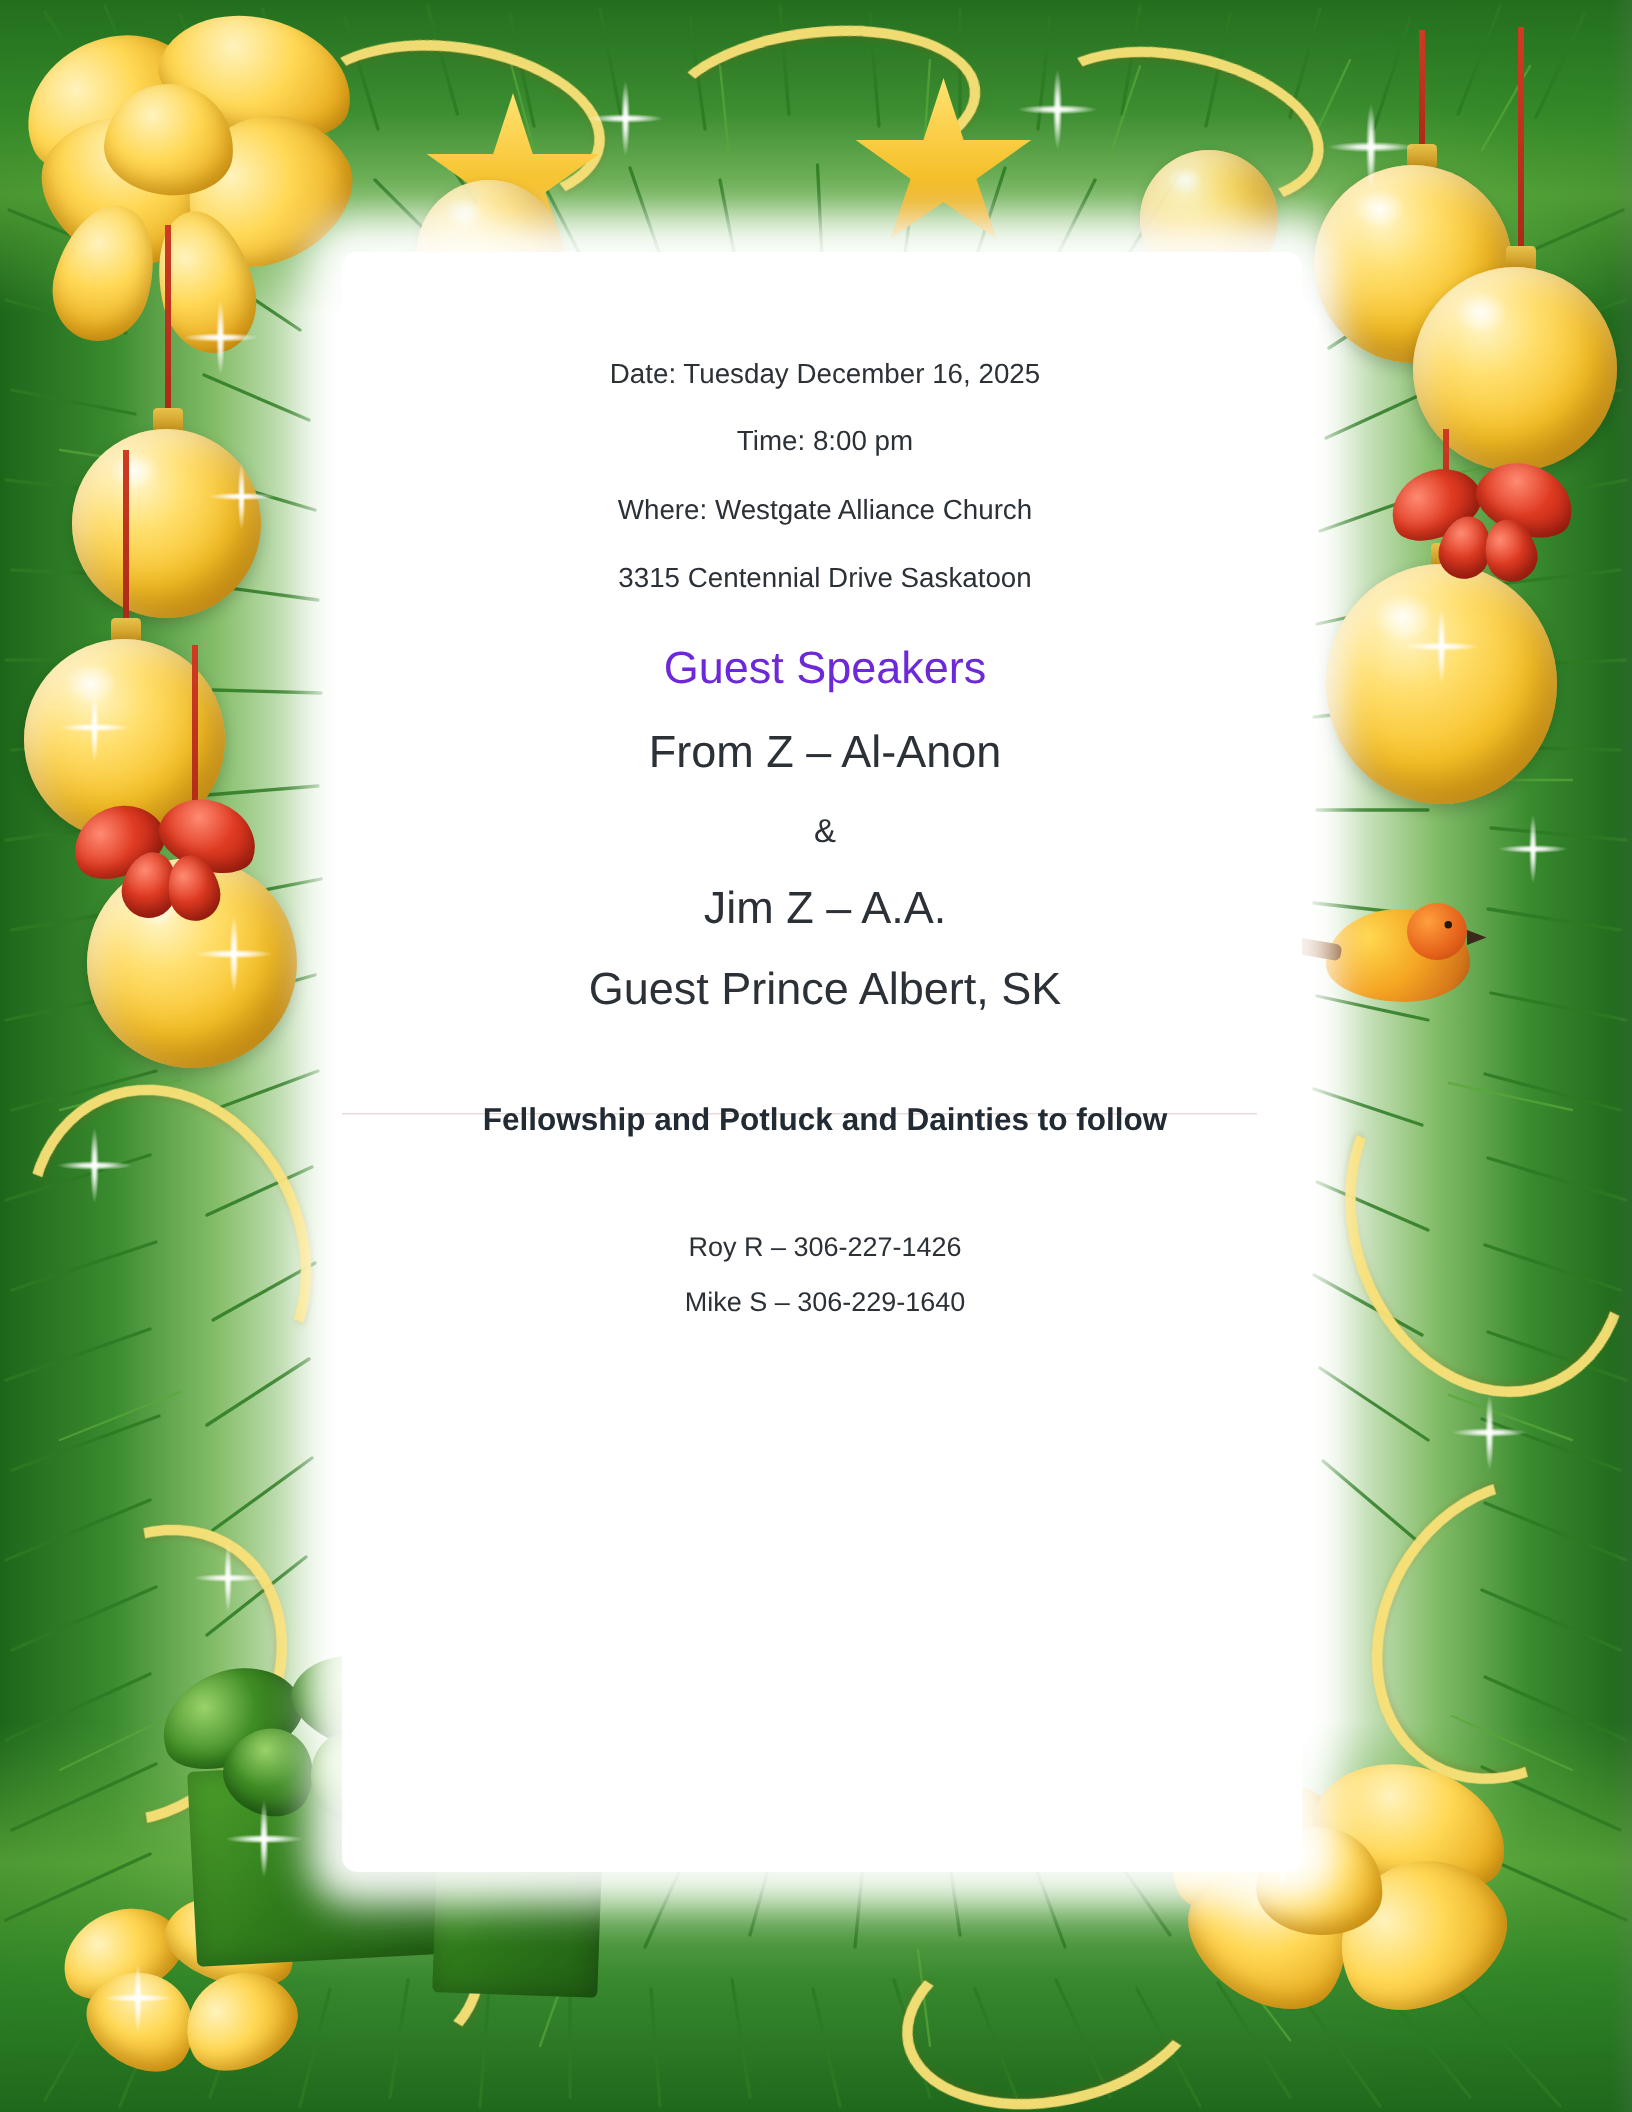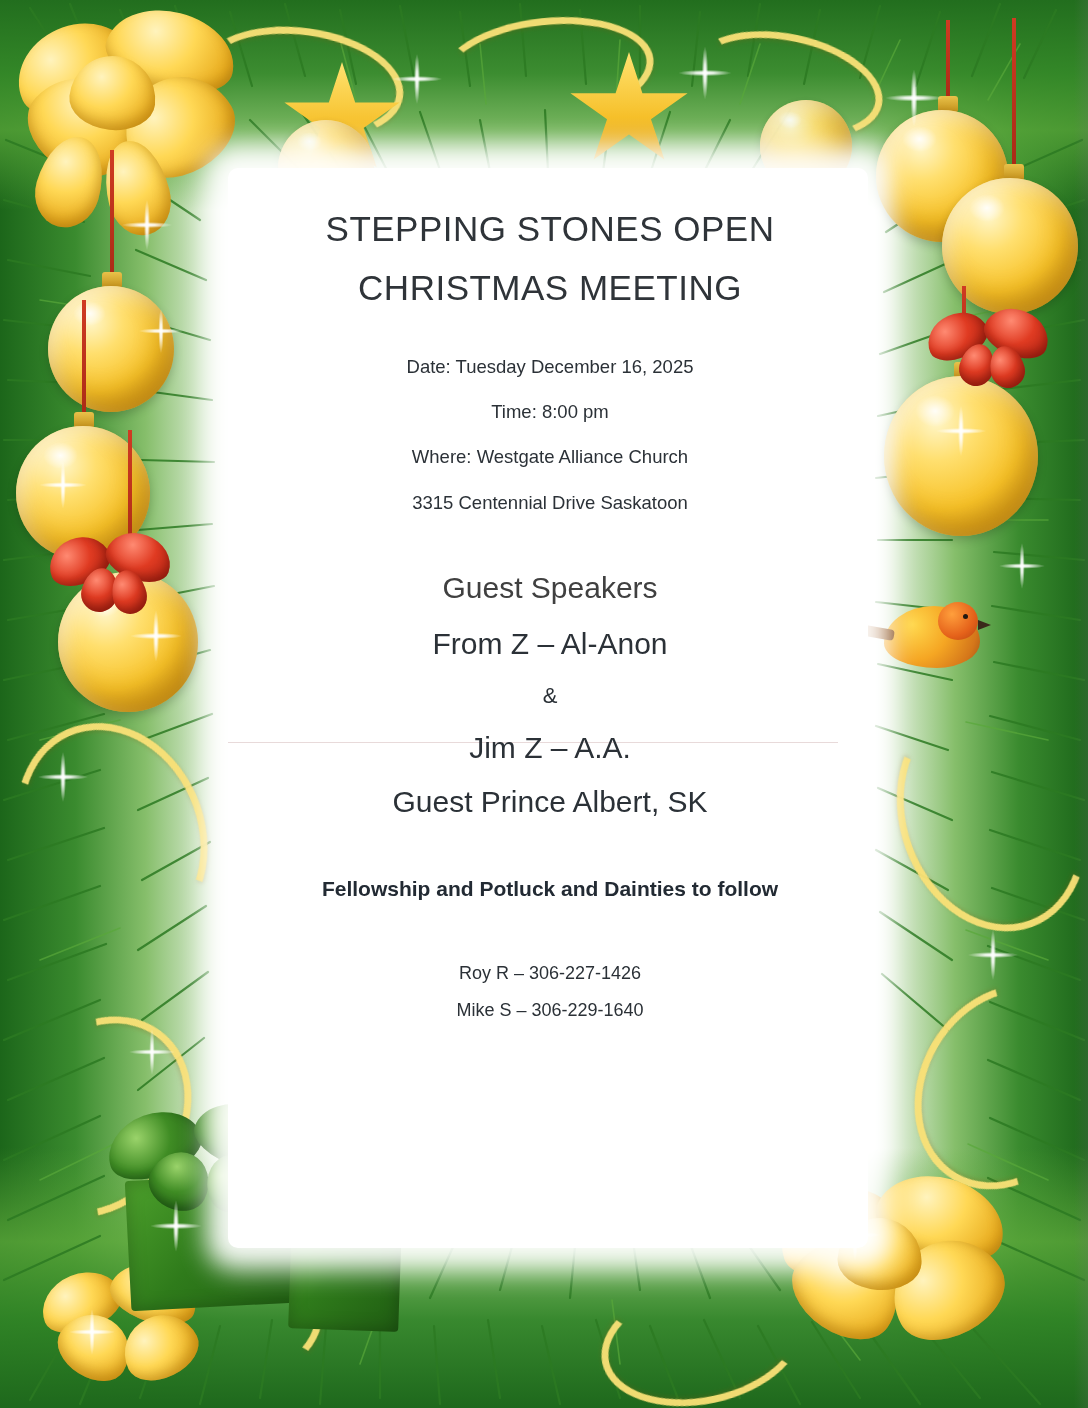--- a/index.html
+++ b/index.html
@@ -204,23 +204,23 @@
     color: #2f3439;
     font-weight: 400;
   }
   .detail-block {
     margin-top: 26px;
     font-size: 18.5px;
     line-height: 2.45;
     color: #2b3137;
   }
   .speakers-heading {
-    margin-top: 46px;
+    margin-top: 22px;
     font-size: 30px;
-    color: #404040;
+    color: #6d28d9;
   }
   .speaker-line {
     margin-top: 22px;
     font-size: 30px;
     color: #2b3137;
   }
   .amp {
     margin-top: 22px;
     font-size: 22px;
   }
@@ -412,24 +412,20 @@
   <div class="sparkle" style="left:120px; top:1020px; width:64px; height:64px;"></div>
   <div class="sparkle" style="left:140px; top:1190px; width:72px; height:72px;"></div>
   <div class="sparkle" style="left:60px;  top:1300px; width:64px; height:64px;"></div>
   <div class="sparkle" style="left:820px; top:1200px; width:70px; height:70px;"></div>
 
   <div id="inner-page"></div>
   <div id="scan-seam"></div>
 
   <div id="content">
 
-    <div class="title">
-      <div>STEPPING STONES OPEN</div>
-      <div>CHRISTMAS MEETING</div>
-    </div>
 
     <div class="detail-block">
       <div>Date: Tuesday December 16, 2025</div>
       <div>Time: 8:00 pm</div>
       <div>Where: Westgate Alliance Church</div>
       <div>3315 Centennial Drive Saskatoon</div>
     </div>
 
     <div class="speakers-heading">Guest Speakers</div>
     <div class="speaker-line">From Z – Al-Anon</div>

